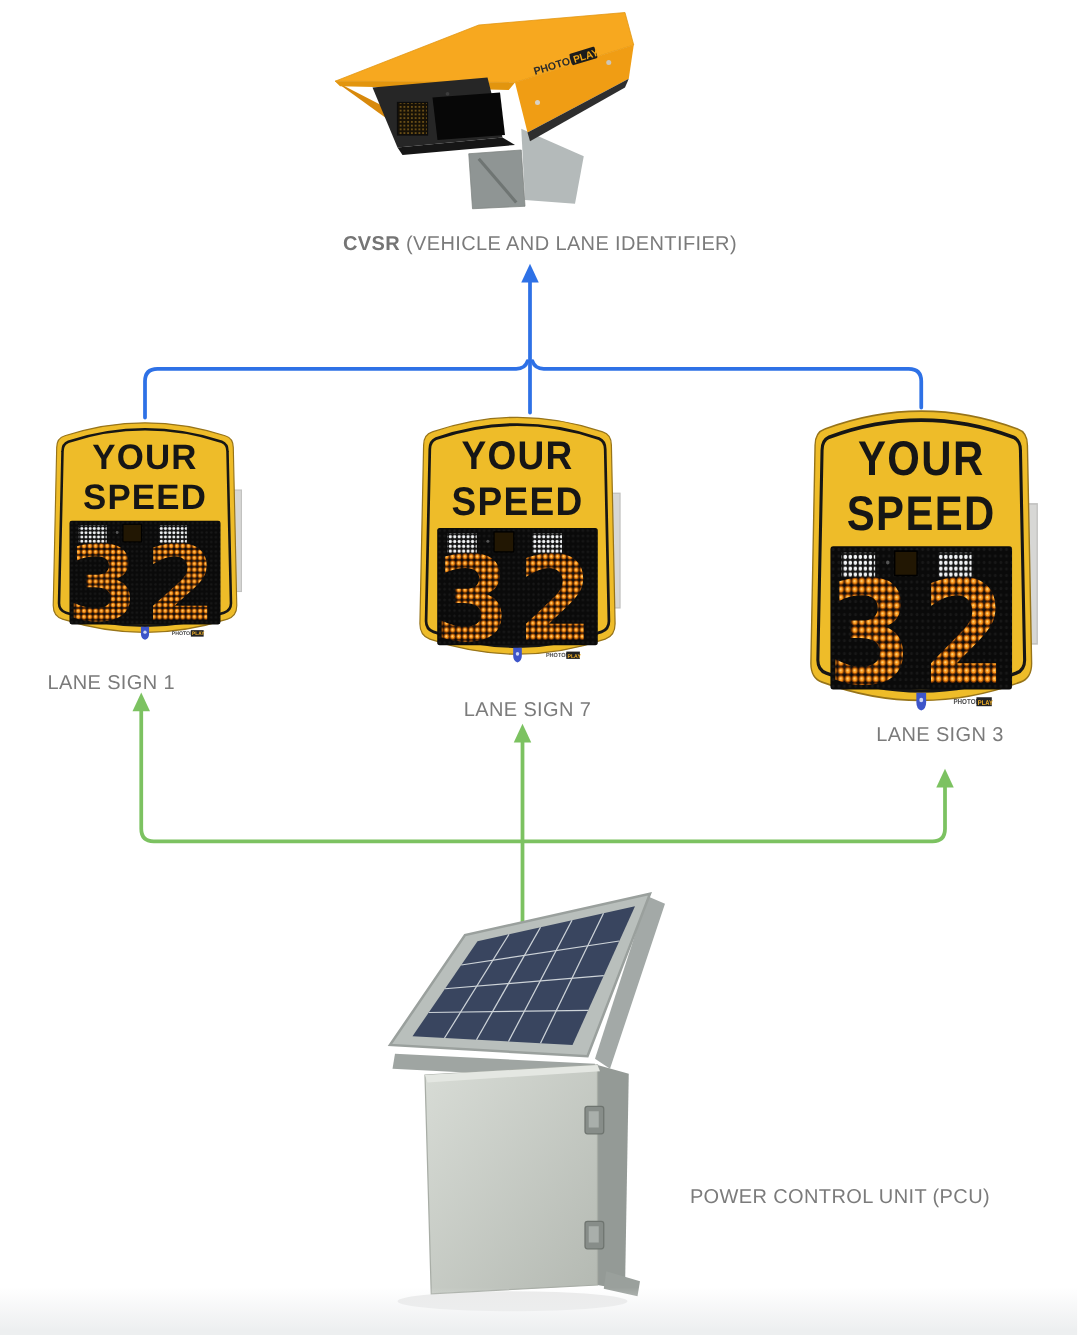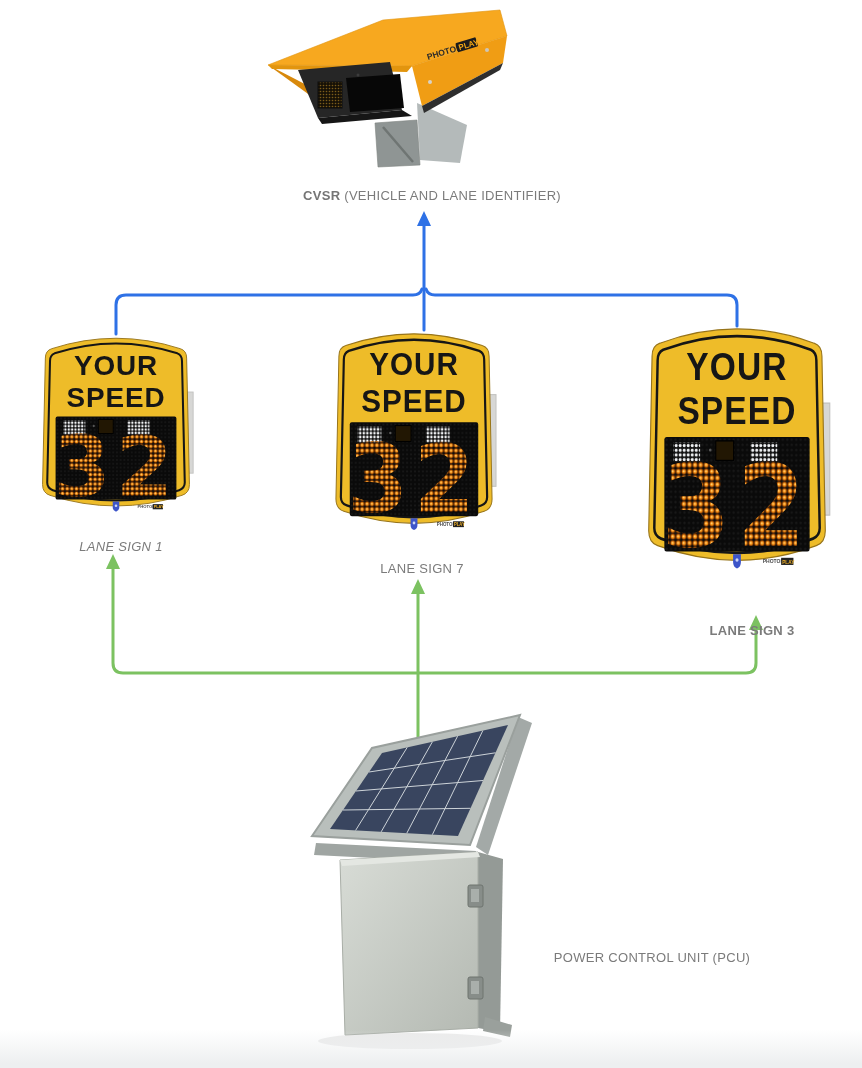--- a/index.html
+++ b/index.html
@@ -2,21 +2,21 @@
 <html><head>
 <meta charset="utf-8">
 <style>
   html,body{margin:0;padding:0;background:#ffffff;}
   #canvas{
     position:relative;width:862px;height:1068px;background:#ffffff;overflow:hidden;
     font-family:"Liberation Sans","DejaVu Sans",sans-serif;
   }
   .abs{position:absolute;}
   .diagram-label{
-    font-size:13px;line-height:22px;color:#7b7b7b;letter-spacing:0.3px;
+    font-size:16px;line-height:22px;color:#7b7b7b;letter-spacing:0.3px;
     text-align:center;white-space:nowrap;
   }
   .diagram-label b{font-weight:700;color:#757575;}
   .bottom-band{
     left:0;top:1030px;width:862px;height:38px;
     background:linear-gradient(to bottom, rgba(238,240,241,0) 0%, #edeff0 90%);
   }
   svg{display:block;}
   .sign-your-speed{
     font-family:"Liberation Sans","DejaVu Sans",sans-serif;font-weight:700;
@@ -118,21 +118,21 @@
     <g transform="translate(81.5,186)">
       <path d="M0,0 h7 v6 q0,4 -3.5,5 q-3.5,-1 -3.5,-5 Z" fill="#3d55c9"></path>
       <circle cx="3.5" cy="4.5" r="1.4" fill="#cdd6f5"></circle>
     </g>
     <g transform="translate(108,186)">
       <text x="0" y="7" class="badge-text" font-size="4.5" fill="#4a4a4a">PHOTON</text>
       <rect x="16.5" y="2.8" width="11" height="5.5" fill="#222"></rect>
       <text x="17.5" y="7.3" class="badge-text" font-size="4.2" fill="#f0b028">PLAY</text>
     </g>
   </svg>
-  <div class="abs diagram-label" style="left:56px;top:536px;width:130px;font-style:italic;">LANE SIGN 1</div>
+  <div class="abs diagram-label" style="left:24px;top:536px;width:130px;">LANE SIGN 1</div>
 
   <svg class="abs" style="left:330px;top:320px;" width="168" height="226" viewBox="0 0 170 212" preserveAspectRatio="none">
     <defs>
       <pattern id="pd2" width="4" height="4" patternUnits="userSpaceOnUse">
         <rect width="4" height="4" fill="#0a0a0a"></rect>
           <circle cx="2" cy="2" r="1" fill="#181818"></circle>
       </pattern>
       <pattern id="led2" width="5" height="5" patternUnits="userSpaceOnUse">
         <circle cx="2.5" cy="2.5" r="2.3" fill="#8a3a00"></circle>
           <circle cx="2.5" cy="2.5" r="1.6" fill="#ff9a1a"></circle>
@@ -196,21 +196,21 @@
     <g transform="translate(81.5,186)">
       <path d="M0,0 h7 v6 q0,4 -3.5,5 q-3.5,-1 -3.5,-5 Z" fill="#3d55c9"></path>
       <circle cx="3.5" cy="4.5" r="1.4" fill="#cdd6f5"></circle>
     </g>
     <g transform="translate(108,186)">
       <text x="0" y="7" class="badge-text" font-size="4.5" fill="#4a4a4a">PHOTON</text>
       <rect x="16.5" y="2.8" width="11" height="5.5" fill="#222"></rect>
       <text x="17.5" y="7.3" class="badge-text" font-size="4.2" fill="#f0b028">PLAY</text>
     </g>
   </svg>
-  <div class="abs diagram-label" style="left:685px;top:620px;width:134px;font-weight:bold;">LANE SIGN 3</div>
+  <div class="abs diagram-label" style="left:685px;top:578px;width:134px;">LANE SIGN 3</div>
 
   <svg class="abs" style="left:280px;top:705px;" width="360" height="350" viewBox="0 0 360 350">
     <defs>
       <linearGradient id="boxg" x1="0" y1="0" x2="1" y2="1">
         <stop offset="0" stop-color="#d8dcd6"></stop>
           <stop offset="1" stop-color="#b4b9b2"></stop>
       </linearGradient>
     </defs>
 
     <polygon points="238,12 252,18 208,150 196,142" fill="#a3a9a7"></polygon>
@@ -236,17 +236,17 @@
     <g>
       <rect x="188" y="180" width="15" height="22" rx="2" fill="#878d89" stroke="#6e746f"></rect>
       <rect x="191" y="184" width="8" height="13" fill="#a9afab"></rect>
     </g>
     <g>
       <rect x="188" y="272" width="15" height="22" rx="2" fill="#878d89" stroke="#6e746f"></rect>
       <rect x="191" y="276" width="8" height="13" fill="#a9afab"></rect>
     </g>
   </svg>
 
-  <div class="abs diagram-label" style="left:512px;top:947px;width:280px;">POWER CONTROL UNIT (PCU)</div>
+  <div class="abs diagram-label" style="left:512px;top:947px;width:280px;text-align:right;">POWER CONTROL UNIT (PCU)</div>
 
   <div class="abs bottom-band"></div>
 
 </div>
 
 </body></html>

